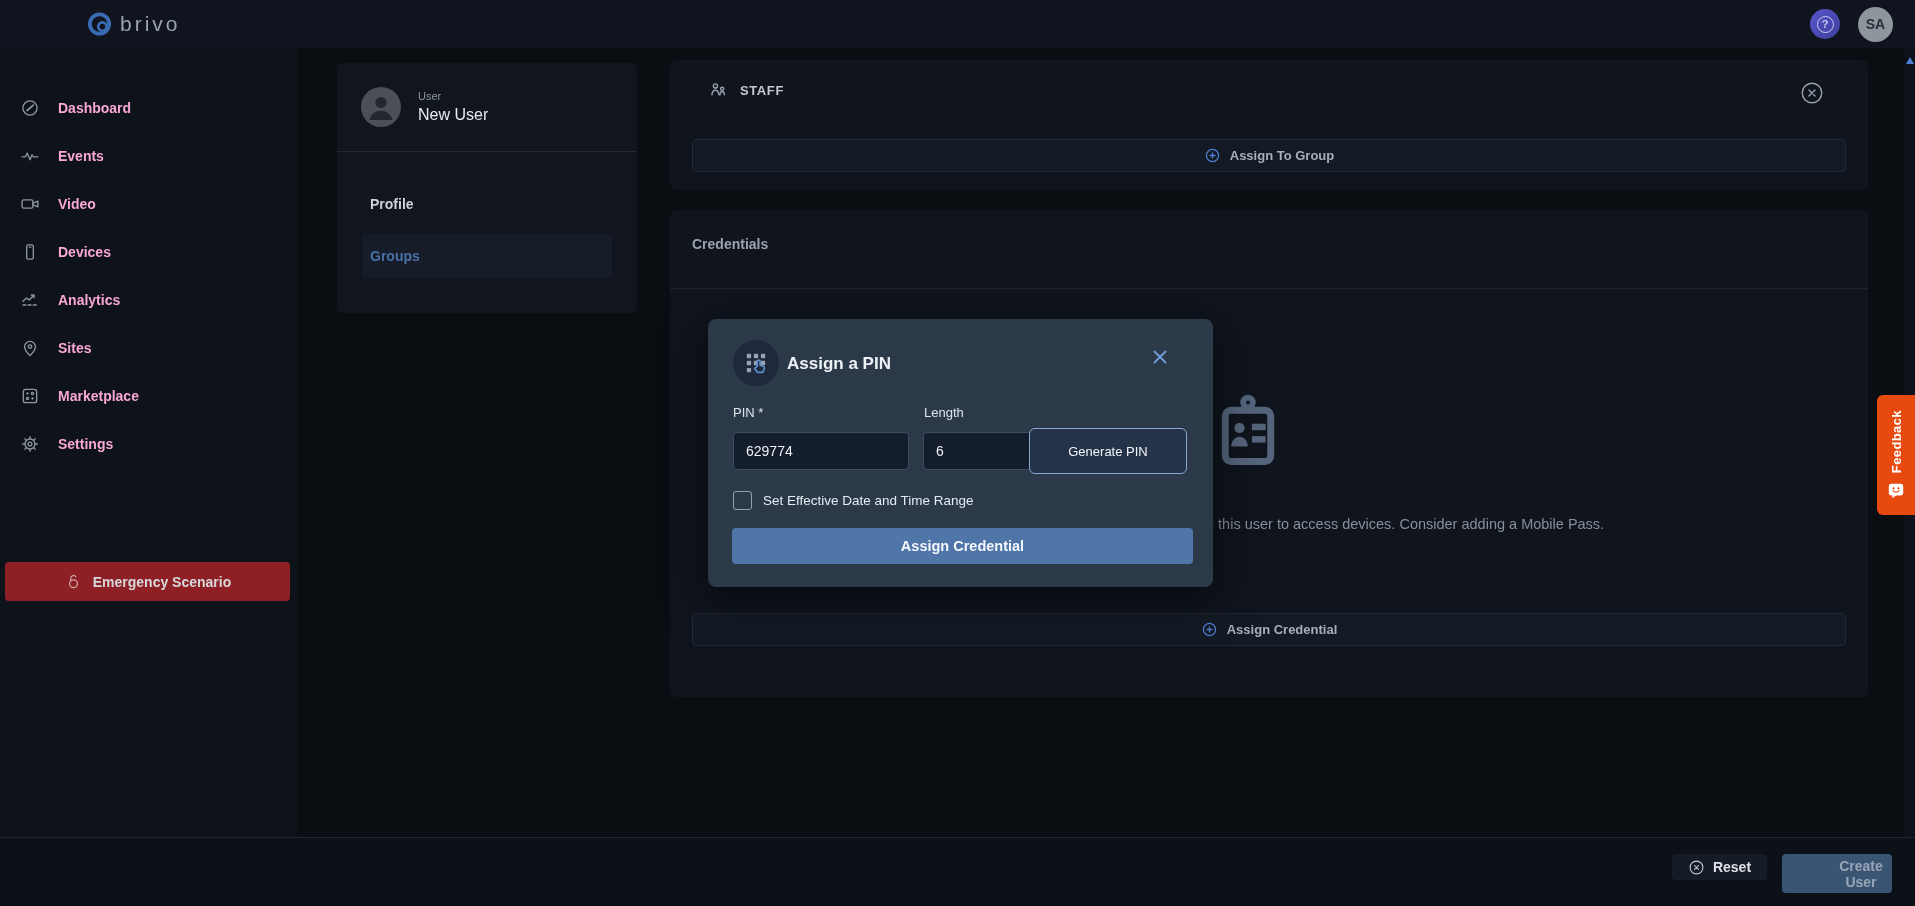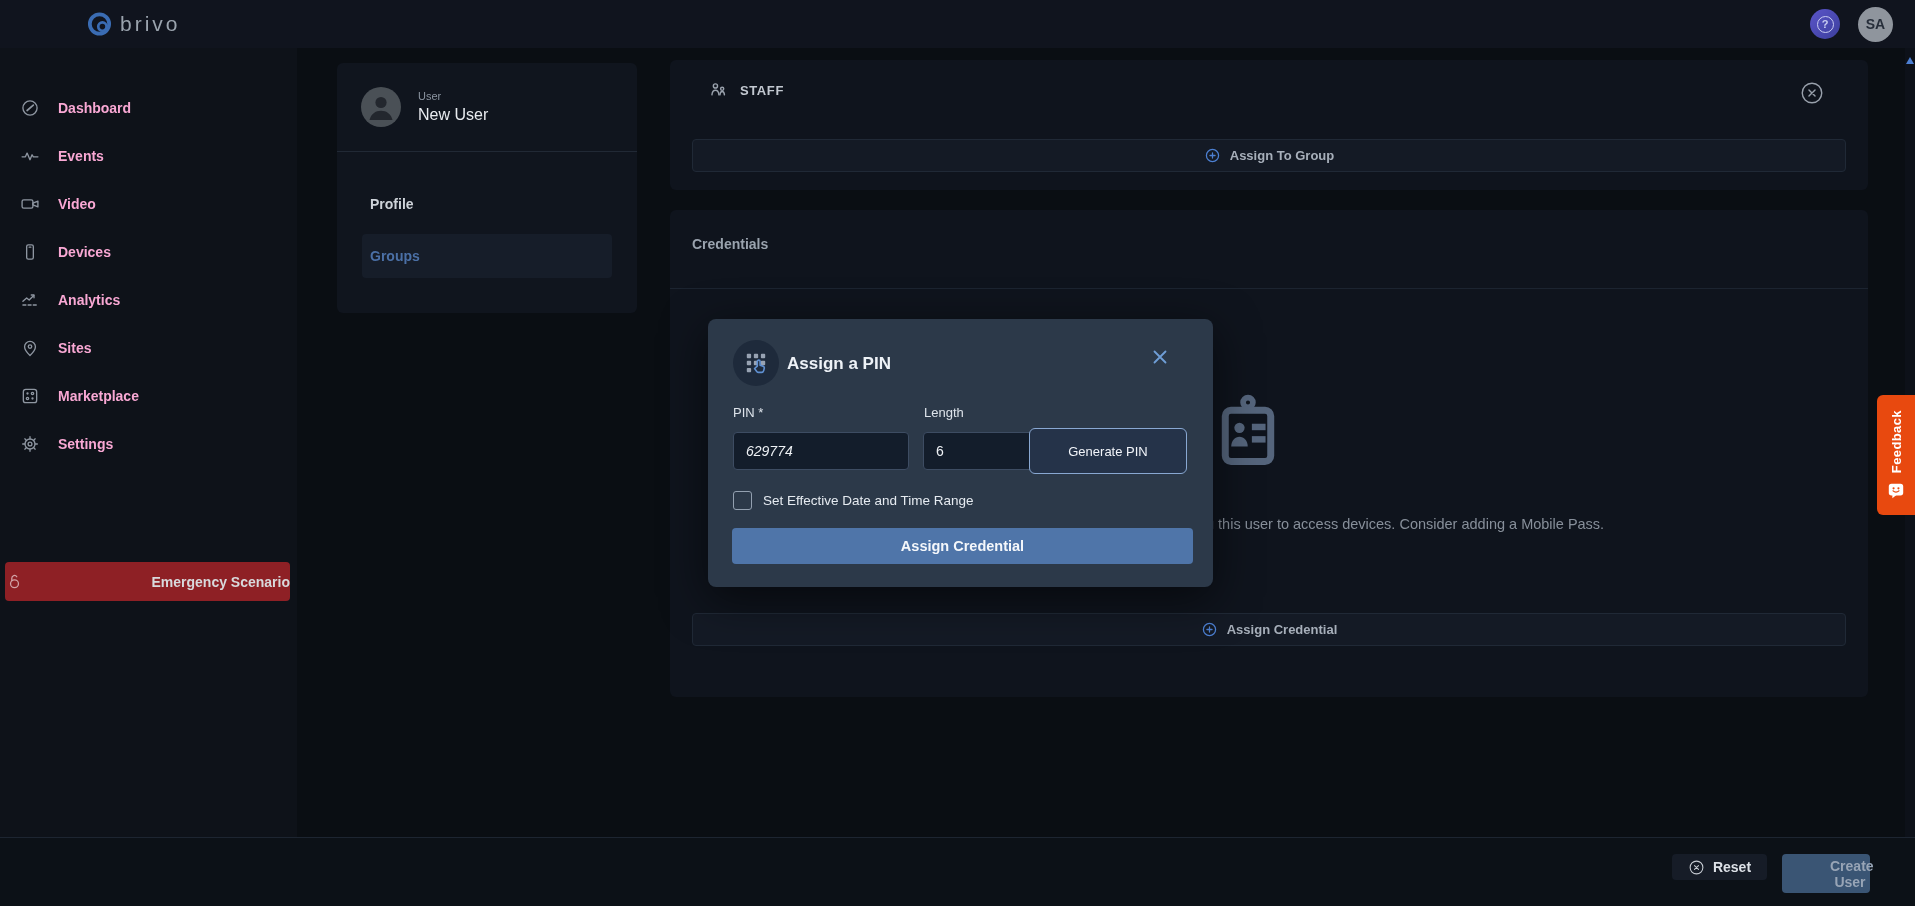--- a/index.html
+++ b/index.html
@@ -21,30 +21,30 @@
 
   
   .sidebar { position:absolute; left:0; top:48px; width:297px; height:789px; background:#0e1219; z-index:4; }
   .nav { padding-top:36px; display:flex; flex-direction:column; }
   .nav-item { height:48px; margin:0 5px; padding:0 15px; display:flex; align-items:center; border-radius:4px; cursor:pointer; }
   .nav-item .nico { width:20px; height:20px; }
   .nav-item .nlabel { margin-left:18px; font-size:14px; font-weight:700; color:#f9a8d4; }
   .nav-item.active { background:#1b222e; }
   .nav-item.active .nlabel { color:#4e70a4; }
   .nav-chevron { margin-left:auto; width:16px; height:16px; }
-  .emergency-btn { position:absolute; left:5px; top:514px; width:285px; height:39px; background:#8e2025; border:none; border-radius:4px; display:flex; align-items:center; justify-content:space-between; gap:10px; cursor:pointer; }
+  .emergency-btn { position:absolute; left:5px; top:514px; width:285px; height:39px; background:#8e2025; border:none; border-radius:4px; display:flex; align-items:center; justify-content:center; gap:10px; cursor:pointer; }
   .emergency-btn span { color:#d8d9dc; font-weight:700; font-size:14px; }
 
   
   .bottombar { position:absolute; left:0; top:837px; width:1915px; height:69px; background:#0c1117; border-top:1px solid #1d2531; z-index:5; }
   .collapse-row { position:absolute; left:5px; top:15px; width:285px; height:40px; background:#151b26; border-radius:4px; display:flex; align-items:center; padding-left:17px; cursor:pointer; border:none; }
   .collapse-row .clabel { margin-left:26px; color:#4c6fa1; font-weight:700; font-size:14px; }
   .reset-btn { position:absolute; left:1672px; top:16px; width:95px; height:26px; background:#161c27; border:none; border-radius:4px; display:flex; align-items:center; justify-content:center; gap:8px; cursor:pointer; }
   .reset-btn span { color:#dde1e7; font-weight:700; font-size:14px; }
-  .create-btn { position:absolute; left:1782px; top:16px; width:88px; height:39px; background:#3a5574; border:none; border-radius:4px; color:#98a5b6; font-weight:700; font-size:14px; cursor:pointer; font-family:inherit;padding-left:48px; }
+  .create-btn { position:absolute; left:1782px; top:16px; width:110px; height:39px; background:#3a5574; border:none; border-radius:4px; color:#98a5b6; font-weight:700; font-size:14px; cursor:pointer; font-family:inherit;padding-left:48px; }
 
   
   .user-panel { position:absolute; left:337px; top:63px; width:300px; height:250px; background:#10151e; border-radius:6px; z-index:1; }
   .up-header { height:89px; border-bottom:1px solid #212935; display:flex; align-items:center; padding:0 24px; gap:17px; }
   .up-avatar { width:40px; height:40px; border-radius:50%; background:#4a5056; display:flex; align-items:center; justify-content:center; overflow:hidden; }
   .up-role { font-size:11px; color:#8b94a0; margin-bottom:4px; }
   .up-name { font-size:16px; color:#e8ebef; }
   .up-menu { padding:30px 25px 0 25px; display:flex; flex-direction:column; gap:8px; }
   .up-item { height:44px; display:flex; align-items:center; padding-left:8px; border-radius:4px; font-size:14px; font-weight:700; color:#ced3d9; cursor:pointer; }
   .up-item.active { background:#161d29; color:#4b70a6; }
@@ -66,21 +66,21 @@
   .bar-cred { top:403px; }
 
   
   .modal { position:absolute; left:708px; top:319px; width:505px; height:268px; background:#2c3949; border-radius:8px; box-shadow:0 12px 45px rgba(0,0,0,.55); z-index:10; }
   .modal-icon { position:absolute; left:25px; top:21px; width:46px; height:46px; border-radius:50%; background:#1e2a3b; display:flex; align-items:center; justify-content:center; }
   .modal-title { position:absolute; left:79px; top:35px; color:#eef2f7; font-weight:700; font-size:17px; }
   .modal-close { position:absolute; right:42px; top:27px; width:22px; height:22px; background:none; border:none; cursor:pointer; }
   .field-label { position:absolute; font-size:13px; color:#dde3ea; }
   .lab-pin { left:25px; top:86px; } .lab-len { left:216px; top:86px; }
   .modal input { position:absolute; top:113px; height:38px; background:#131d2b; border:1px solid #3d4c62; border-radius:4px; color:#eef1f5; font-size:14px; padding:0 12px; font-family:inherit; outline:none; }
-  .inp-pin { left:25px; width:176px;font-style:italic; } .inp-len { left:215px; width:118px; }
+  .inp-pin { left:25px; width:176px; } .inp-len { left:215px; width:118px; }
   .gen-btn { position:absolute; left:321px; top:109px; width:158px; height:46px; background:#253349; border:1.5px solid #89a8d2; border-radius:6px; color:#f2f5fa; font-weight:400; font-size:13px; cursor:pointer; font-family:inherit; }
   .chk { position:absolute; left:25px; top:172px; width:19px; height:19px; border:1.5px solid #93a0b0; border-radius:3px; background:transparent; cursor:pointer; }
   .chk-label { position:absolute; left:55px; top:174px; font-size:13.5px; color:#e6ebf1; }
   .submit-btn { position:absolute; left:24px; top:209px; width:461px; height:36px; background:#4f75a9; border:none; border-radius:4px; color:#f4f7fb; font-weight:700; font-size:14.5px; cursor:pointer; font-family:inherit; }
 
   
   .feedback-tab { position:absolute; left:1877px; top:395px; width:38px; height:120px; background:#e8490f; border-radius:6px 0 0 6px; z-index:20; display:flex; flex-direction:column; align-items:center; justify-content:center; gap:8px; cursor:pointer; border:none; }
   .feedback-text { color:#ffffff; font-weight:700; font-size:13px; writing-mode:vertical-rl; transform:rotate(180deg); letter-spacing:.4px; }
   .scroll-strip { position:absolute; right:0; top:48px; width:10px; height:858px; background:#0d1119; z-index:3; }
   .scroll-arrow { position:absolute; right:1px; top:9px; width:0; height:0; border-left:4.5px solid transparent; border-right:4.5px solid transparent; border-bottom:7px solid #4c7fd1; }

